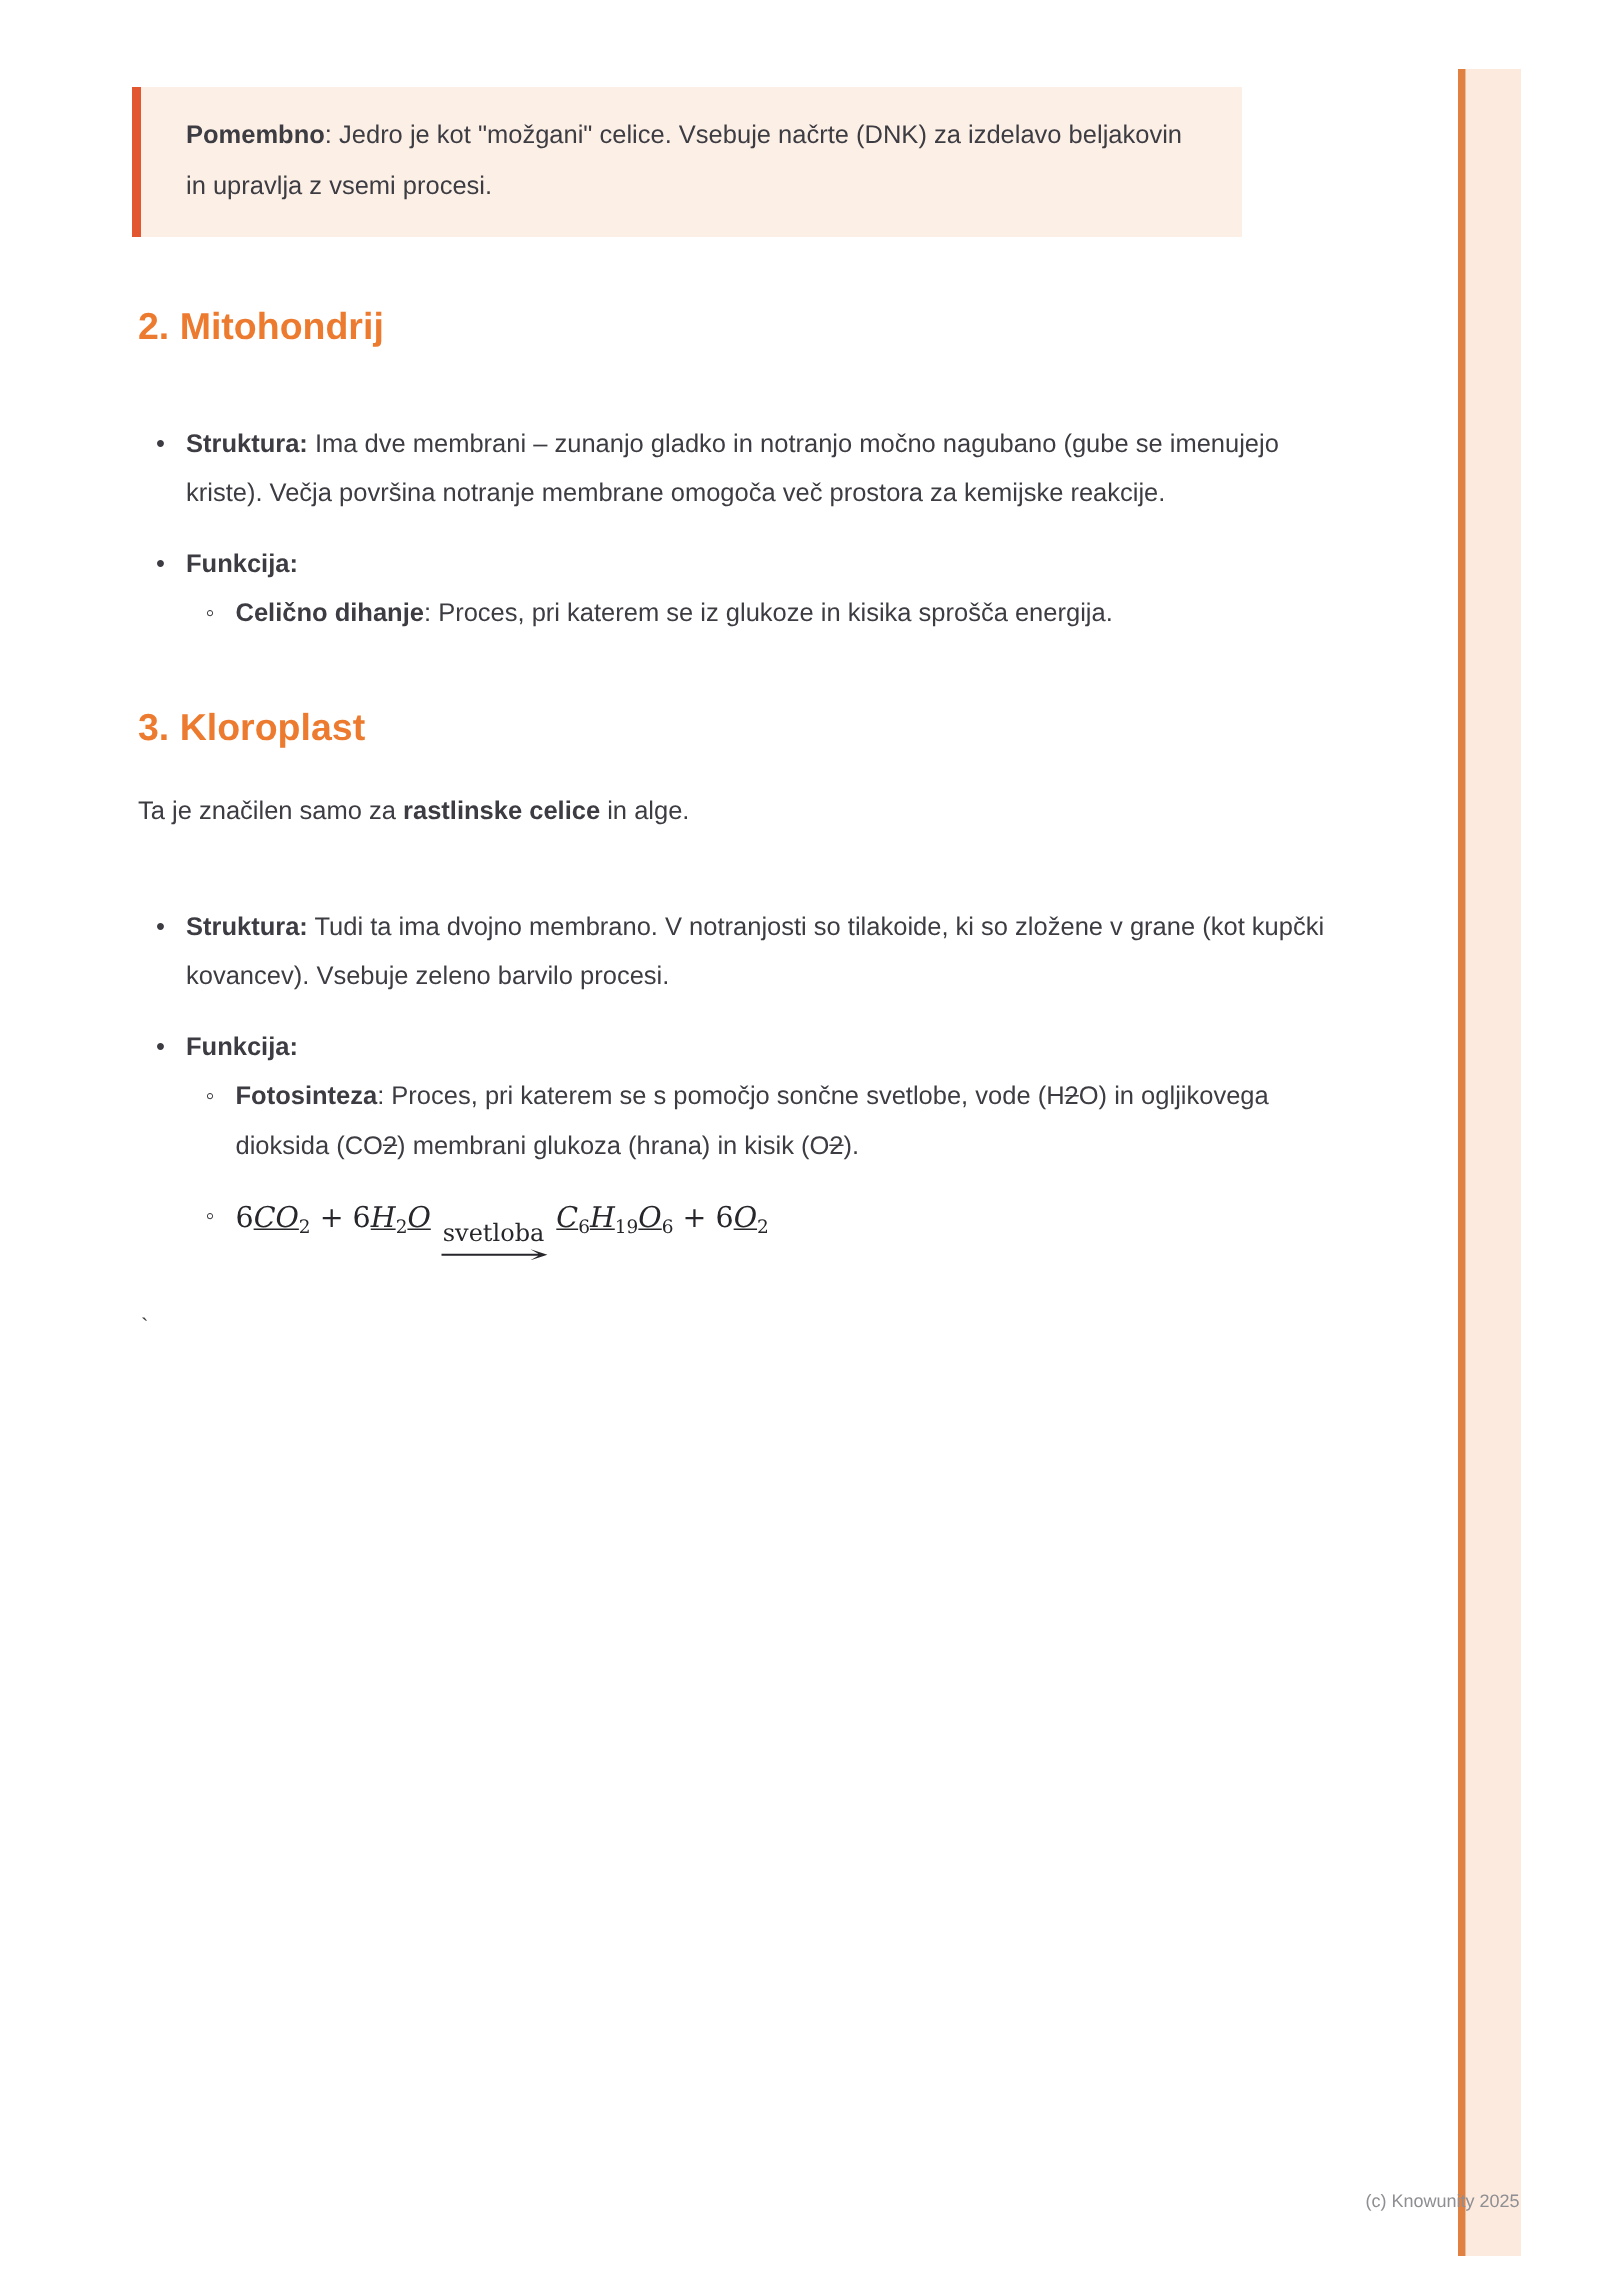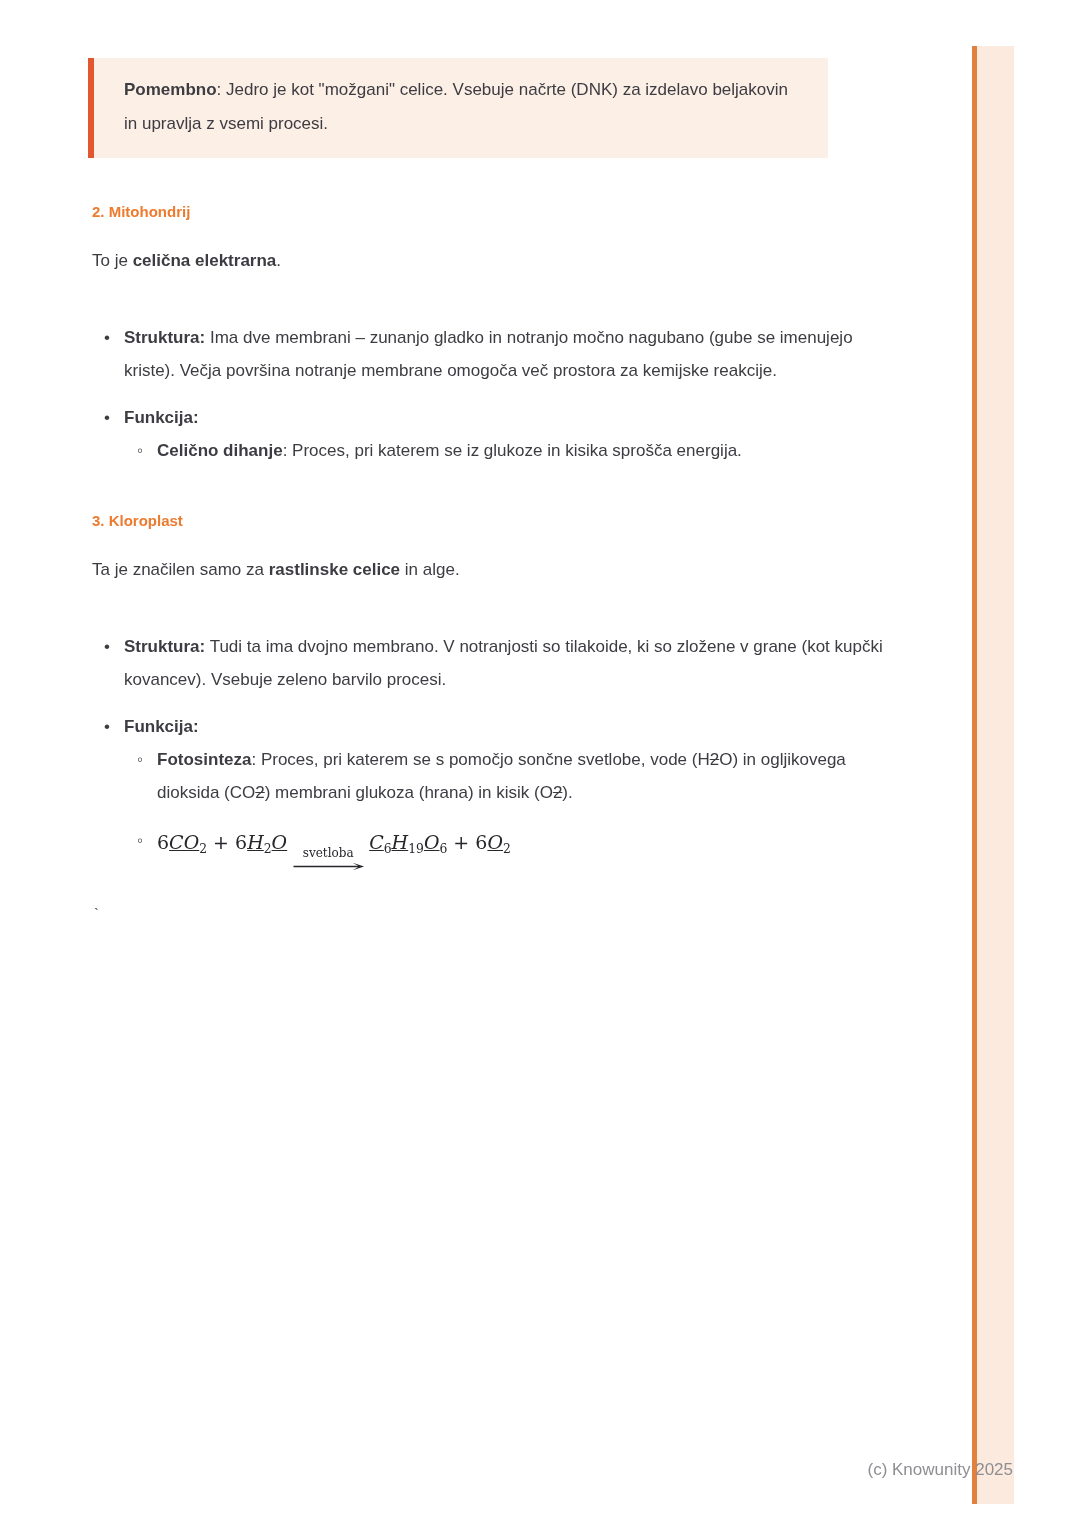--- a/index.html
+++ b/index.html
@@ -35,21 +35,21 @@
   }
   .callout{
     width:740px;margin-left:-4px;
     background:var(--callout-bg);
     border-left:6px solid var(--callout-border);
     padding:15px 26px 17px 30px;
   }
   .callout p{margin:0;line-height:2.0;}
   h2{
     color:var(--heading);
-    font-size:15px;line-height:1.3;
+    font-size:25px;line-height:1.3;
     margin:44px 0 0 0;
     font-weight:700;
   }
   p.intro{margin:22px 0 0 0;}
   ul{list-style:none;margin:0;padding:0;}
   ul.l1{margin-top:44px;padding-left:32px;}
   ul.l1 > li{position:relative;margin-bottom:14px;}
   ul.l1 > li::before{
     content:"\2022";
     position:absolute;left:-20px;top:0;
@@ -70,51 +70,50 @@
     font-family:"DejaVu Serif", serif;
     font-size:19px;
     color:#26262b;
     white-space:nowrap;
   }
   .math-arrow{
     display:inline-flex;flex-direction:column;align-items:center;
     vertical-align:-0.45em;margin:0 8px;min-width:66px;
   }
   .math-arrow .label{
-    font-size:12px;line-height:1;margin-bottom:-1px;
+    font-size:16px;line-height:1;margin-bottom:-1px;
     font-style:normal;font-family:"DejaVu Serif", serif;
   }
   .math-arrow .glyph{
     display:block;font-size:17px;line-height:1.0;
     transform:scaleX(3.1);transform-origin:center;
   }
   p.stray{margin:24px 0 0 2px;font-size:15px;}
   .footer{
     position:absolute;top:1460px;right:67px;
-    font-size:17px;color:var(--footer);
+    font-size:12px;color:var(--footer);
     z-index:2;
   }
 </style>
 </head>
 <body>
 
 <div class="page">
 
   <div class="right-band"></div>
   <div class="right-line"></div>
 
   <div class="content">
 
     <div class="callout">
       <p><span class="b">Pomembno</span><span>: Jedro je kot "možgani" celice. Vsebuje načrte (DNK) za izdelavo beljakovin in upravlja z vsemi procesi.</span></p>
     </div>
 
     <section>
       <h2>2. Mitohondrij</h2>
-      <p class="intro"><span>To je </span><span class="b">celična elektrarna</span><span>.</span></p>
       <ul class="l1">
         <li>
           <span><span class="b">Struktura:</span><span> Ima dve membrani – zunanjo gladko in notranjo močno nagubano (gube se imenujejo kriste). Večja površina notranje membrane omogoča več prostora za kemijske reakcije.</span></span>
         </li>
         <li>
           <span><span class="b">Funkcija:</span></span>
           <ul class="l2">
             <li>
               <span><span class="b">Celično dihanje</span><span>: Proces, pri katerem se iz glukoze in kisika sprošča energija.</span></span>
             </li>

